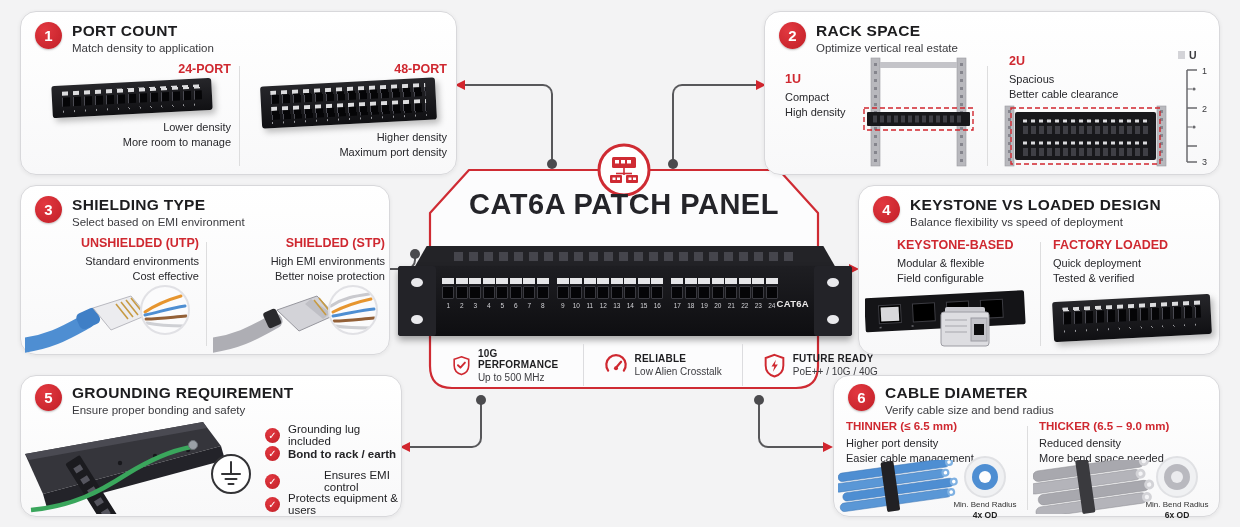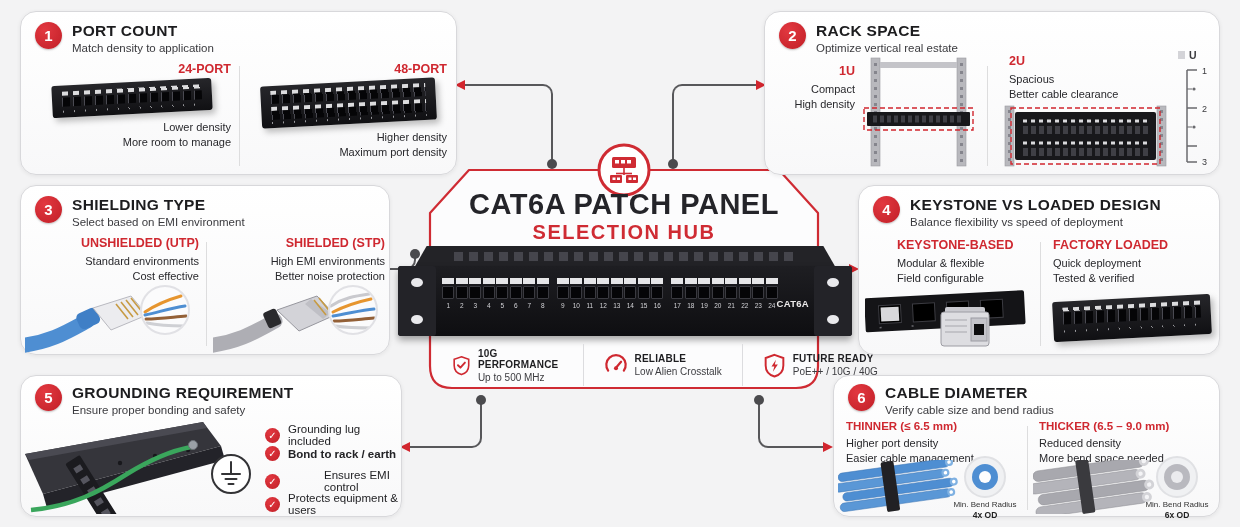--- a/index.html
+++ b/index.html
@@ -132,21 +132,20 @@
         <rect x="621" y="160" width="4" height="3.5" fill="#fff"></rect>
         <rect x="627" y="160" width="4" height="3.5" fill="#fff"></rect>
       <rect x="612.5" y="177.5" width="3" height="2.5" fill="#fff"></rect>
         <rect x="617" y="177.5" width="3" height="2.5" fill="#fff"></rect>
       <rect x="628.5" y="177.5" width="3" height="2.5" fill="#fff"></rect>
         <rect x="633" y="177.5" width="3" height="2.5" fill="#fff"></rect>
     </g>
   </svg>
 
   <div class="hub-title">CAT6A PATCH PANEL</div>
-  <div class="hub-sub">SELECTION HUB</div>
 
   <div class="ppanel">
     <div class="lip">
         <div class="vents"></div>
       </div>
     <div class="face"></div>
     <div class="ear" style="left:0;">
       <span style="top:12px;"></span>
       <span style="bottom:12px;"></span>
     </div>
@@ -354,21 +353,21 @@
 
   <section class="card" style="left:764px;top:11px;width:456px;height:164px;">
     <div class="card-head">
       <span class="badge">2</span>
       <div>
         <h2 class="card-title">RACK SPACE</h2>
         <p class="card-sub">Optimize vertical real estate</p>
       </div>
     </div>
     <i class="vdiv" style="left:222px;top:54px;height:100px;"></i>
-    <div class="opt left-align" style="left:20px;top:52px;width:70px;text-align:right;">
+    <div class="opt left-align" style="left:20px;top:60px;width:70px;">
       <div class="opt-label">1U</div>
       <div class="opt-line">Compact</div>
       <div class="opt-line">High density</div>
     </div>
     <svg style="position:absolute;left:96px;top:42px;" width="115" height="115" viewBox="0 0 115 115">
       <rect x="10" y="4" width="9" height="108" fill="#b8b8bd" stroke="#9a9aa0" stroke-width=".6"></rect>
       <rect x="96" y="4" width="9" height="108" fill="#b8b8bd" stroke="#9a9aa0" stroke-width=".6"></rect>
       <line x1="14.5" y1="9" x2="14.5" y2="108" stroke="#85858d" stroke-width="3" stroke-dasharray="3 5"></line>
       <line x1="100.5" y1="9" x2="100.5" y2="108" stroke="#85858d" stroke-width="3" stroke-dasharray="3 5"></line>
       <rect x="19" y="8" width="77" height="6" fill="#c4c4c9"></rect>

